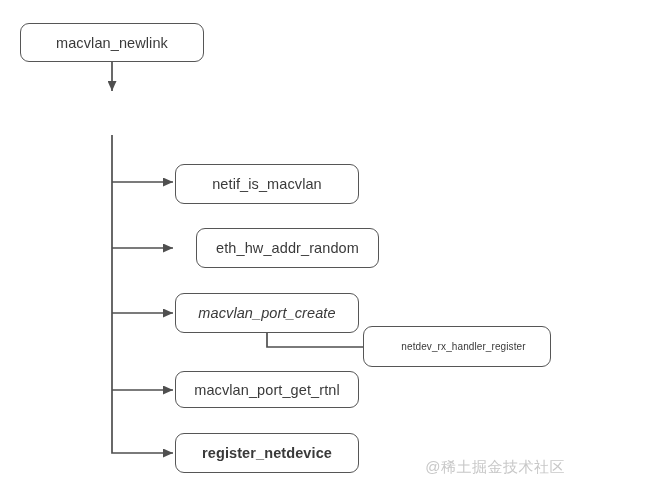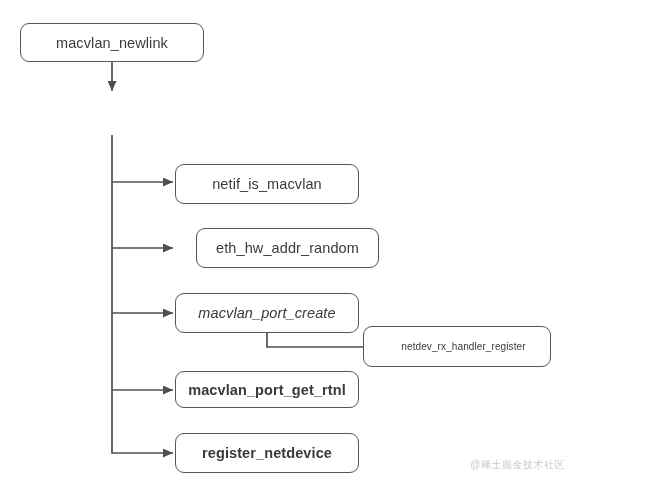--- a/index.html
+++ b/index.html
@@ -46,21 +46,21 @@
     font-size: 14.5px;
     letter-spacing: 0.1px;
     white-space: nowrap;
     text-align: center;
   }
   .watermark {
     position: absolute;
     right: 11px;
     top: 458px;
     color: var(--watermark);
-    font-size: 10px;
+    font-size: 15px;
     letter-spacing: 0.5px;
   }
 </style>
 </head>
 <body>
 
 <div class="canvas">
 
   <svg class="edges-layer" width="648" height="489" viewBox="0 0 648 489" xmlns="http://www.w3.org/2000/svg">
     <defs>
@@ -88,19 +88,19 @@
 
 
   <div class="node" style="left:175px; top:164px; width:184px; height:40px;">netif_is_macvlan</div>
 
   <div class="node" style="left:176px; top:228px; width:183px; height:40px;margin-left:20px;">eth_hw_addr_random</div>
 
   <div class="node" style="left:175px; top:293px; width:184px; height:40px;font-style:italic;">macvlan_port_create</div>
 
   <div class="node" style="left:363px; top:326px; width:188px; height:41px; font-size:10px;padding-left:13px;">netdev_rx_handler_register</div>
 
-  <div class="node" style="left:175px; top:371px; width:184px; height:37px;font-weight:bold;">macvlan_port_get_rtnl</div>
+  <div class="node" style="left:175px; top:371px; width:184px; height:37px;">macvlan_port_get_rtnl</div>
 
   <div class="node" style="left:175px; top:433px; width:184px; height:40px;font-weight:bold;">register_netdevice</div>
 
   <div class="watermark">@稀土掘金技术社区</div>
 
 </div>
 
 </body></html>

